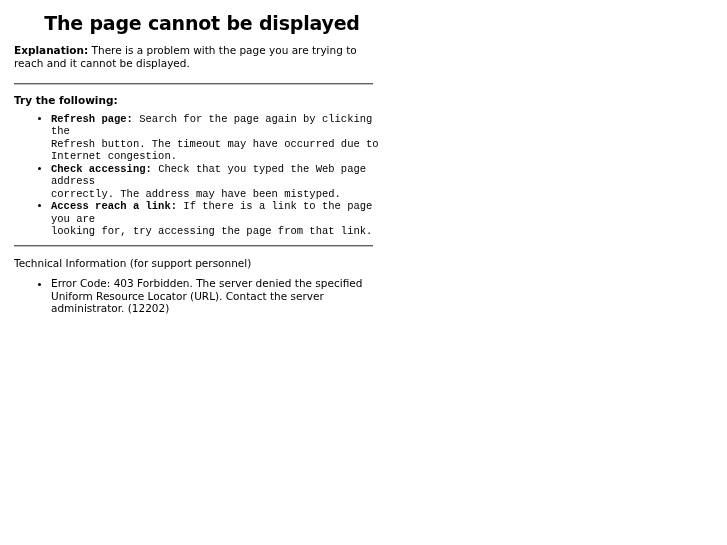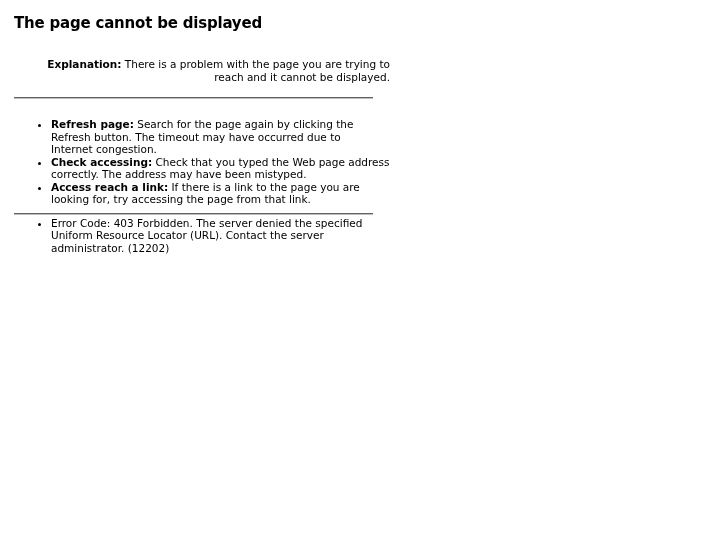--- a/index.html
+++ b/index.html
@@ -14,76 +14,79 @@
     box-sizing: border-box;
     padding-left: 14px;
     width: 390px;
     color: #000000;
     font-family: "DejaVu Sans", sans-serif;
     font-size: 10.5px;
     line-height: 12.5px;
   }
   .title {
     margin: 14px 0 0 0;
-    font-size: 15px;
+    font-size: 19px;
     line-height: 18px;
     font-weight: bold;
     letter-spacing: -0.2px;
+    text-align: center;
   }
   .para {
     margin: 0;
     white-space: pre-line;
   }
-  .explanation { margin-top: 26px; text-align: right; }
+  .explanation { margin-top: 12px; }
   .bold { font-weight: bold; }
   .rule {
     border: 0;
     height: 2px;
     width: 359px;
     margin: 0;
     background: linear-gradient(to bottom, #636363 0%, #636363 50%, #bdbdbd 50%, #bdbdbd 100%);
   }
   .rule-1 { margin-top: 14px; }
   .rule-2 { margin-top: 7px; }
   .try-heading { margin-top: 9px; }
   .tech-heading { margin-top: 10px; }
   ul {
     margin: 0;
     padding: 0 0 0 37px;
     list-style: disc outside;
   }
-  .suggestion-list { margin-top: 19px; }
-  .technical-list { margin-top: 2px; }
+  .suggestion-list { margin-top: 6px; font-family: Liberation Mono, monospace; }
+  .technical-list { margin-top: 8px; }
   li { white-space: pre-line; }
 </style>
 </head>
 <body>
 
 <div class="page">
 
   <h1 class="title">The page cannot be displayed</h1>
 
   <p class="para explanation"><b class="bold">Explanation:</b><span> There is a problem with the page you are trying to
 reach and it cannot be displayed.</span></p>
 
   <hr class="rule rule-1">
 
+  <p class="para bold try-heading">Try the following:</p>
 
   <ul class="suggestion-list">
     <li><b class="bold">Refresh page:</b><span> Search for the page again by clicking the
 Refresh button. The timeout may have occurred due to
 Internet congestion.</span></li>
     <li><b class="bold">Check accessing:</b><span> Check that you typed the Web page address
 correctly. The address may have been mistyped.</span></li>
     <li><b class="bold">Access reach a link:</b><span> If there is a link to the page you are
 looking for, try accessing the page from that link.</span></li>
   </ul>
 
   <hr class="rule rule-2">
 
+  <p class="para tech-heading">Technical Information (for support personnel)</p>
 
   <ul class="technical-list">
     <li><span>Error Code: 403 Forbidden. The server denied the specified
 Uniform Resource Locator (URL). Contact the server
 administrator. (12202)</span></li>
   </ul>
 
 </div>
 
 </body></html>

